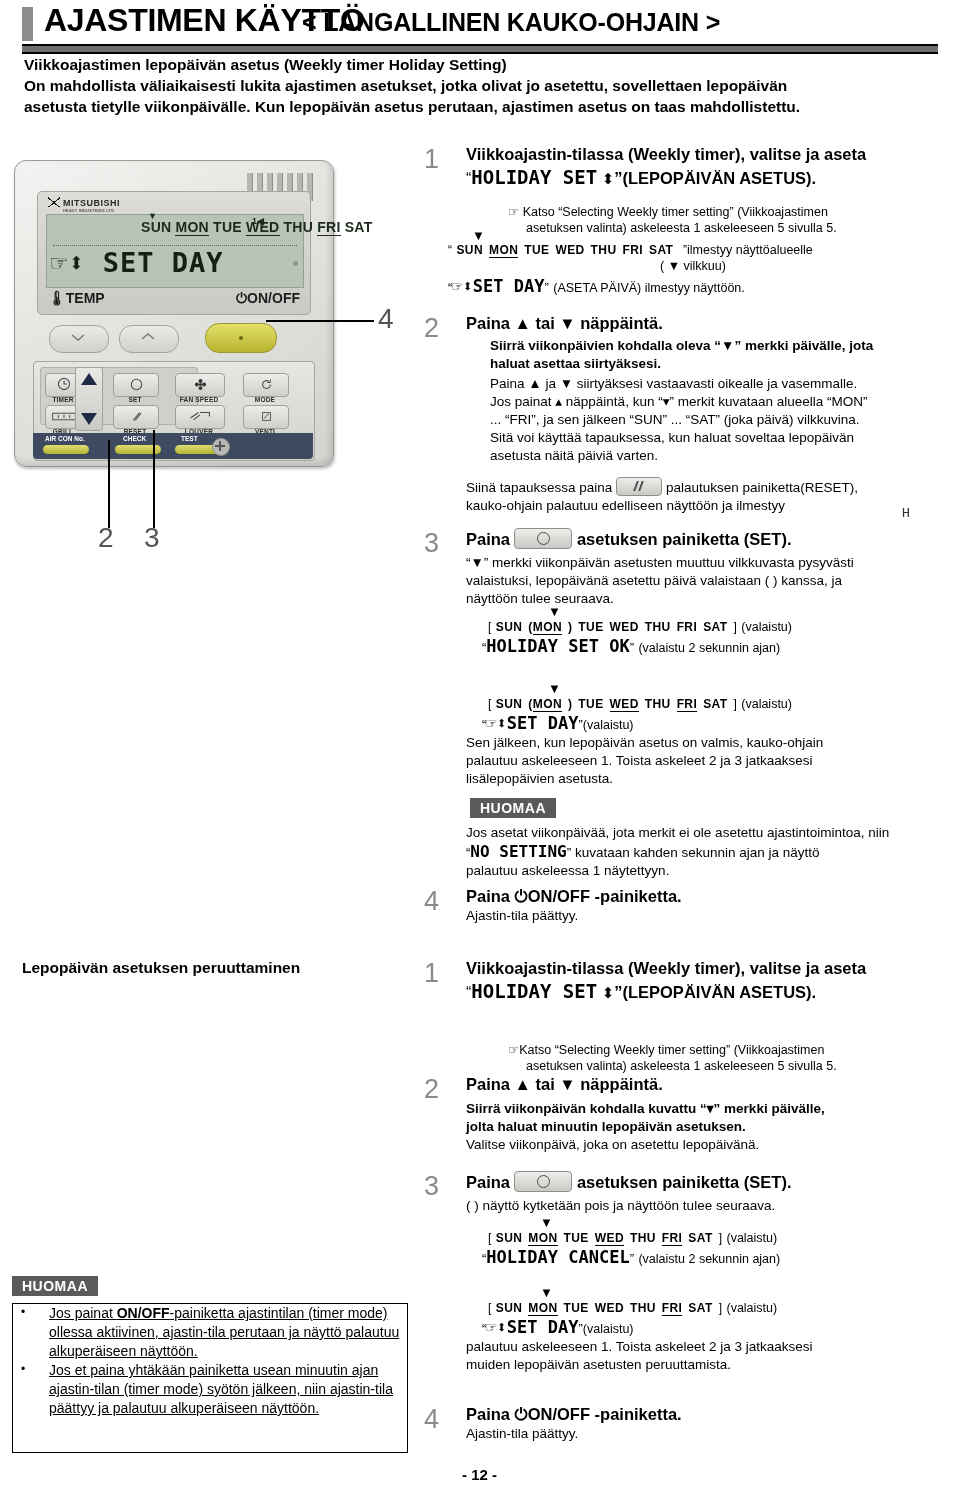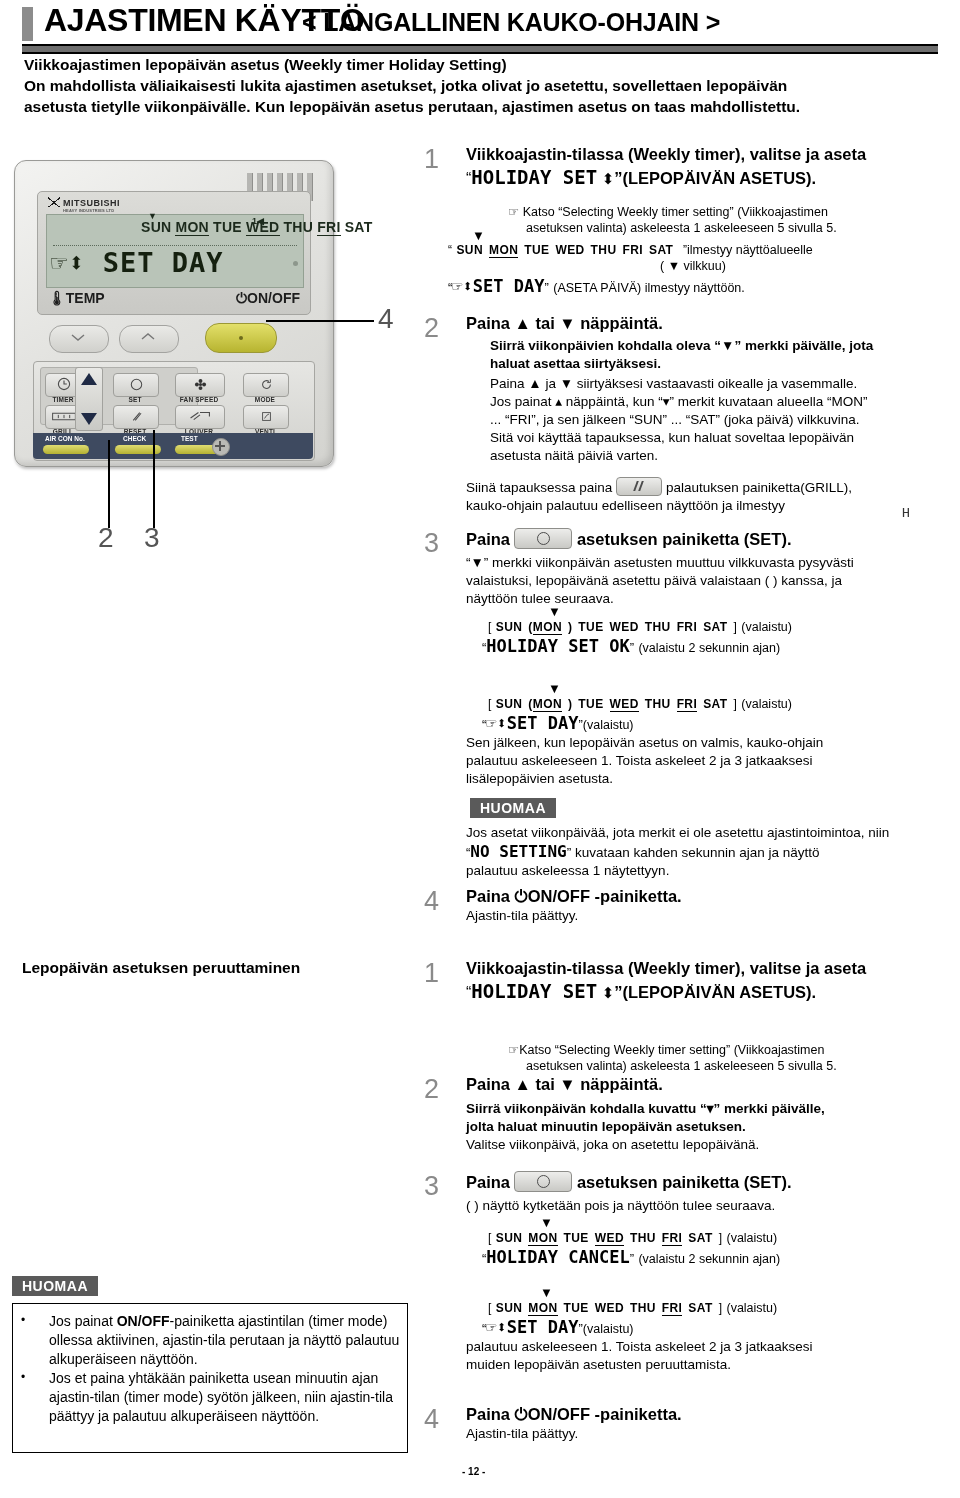--- a/index.html
+++ b/index.html
@@ -115,21 +115,21 @@
 
   
   .huomaa-tag{display:inline-block;background:#5a5a5a;color:#fff;font-size:14px;font-weight:bold;padding:2px 10px;letter-spacing:.5px;}
   .huomaa-box{border:1.5px solid #000;}
   .bullets{margin:0;padding:0;list-style:none;}
   .bullets li{position:relative;padding-left:36px;font-size:14px;line-height:19px;}
   .bullets li:before{content:"\2022";position:absolute;left:8px;top:-1px;font-size:12px;}
 
   .section-title{position:absolute;font-size:15.5px;font-weight:bold;}
   .stray-h{position:absolute;font-size:13px;font-family:"DejaVu Sans Mono",monospace;color:#333;}
-  .pagenum{position:absolute;font-size:10px;font-weight:bold;}
+  .pagenum{position:absolute;font-size:15px;font-weight:bold;}
 </style>
 </head>
 <body>
 
 <div class="page">
 
   <div class="hdr">
     <div class="hdr-mark"></div>
     <div class="hdr-title">AJASTIMEN KÄYTTÖ</div>
     <div class="hdr-sub">&lt; LANGALLINEN KAUKO-OHJAIN &gt;</div>
@@ -325,21 +325,21 @@
     <div class="body-t">Jos painat ▴ näppäintä, kun “▾” merkit kuvataan alueella “MON”</div>
     <div class="body-t">... “FRI”, ja sen jälkeen “SUN” ... “SAT” (joka päivä) vilkkuvina.</div>
     <div class="body-t">Sitä voi käyttää tapauksessa, kun haluat soveltaa lepopäivän</div>
     <div class="body-t">asetusta näitä päiviä varten.</div>
   </div>
 
   <div style="position:absolute;left:466px;top:477px;width:460px;">
     <div class="body-t" style="white-space:nowrap;">
       <span>Siinä tapauksessa paina</span>
       <span class="resetbtn"><span class="s1"></span><span class="s2"></span></span>
-      <span>palautuksen painiketta(GRILL),</span>
+      <span>palautuksen painiketta(RESET),</span>
     </div>
     <div class="body-t">kauko-ohjain palautuu edelliseen näyttöön ja ilmestyy</div>
   </div>
 
   <div class="stray-h" style="left:902px;top:505px;">H</div>
 
   <div class="step" style="left:424px;top:528px;width:536px;">
     <span class="stepnum" style="left:0;top:2px;">3</span>
     <div style="margin-left:42px;white-space:nowrap;">
       <span class="stephead">Paina</span>
@@ -469,21 +469,21 @@
     <div style="margin-left:42px;">
       <div class="stephead">Paina ⏻ON/OFF -painiketta.</div>
       <div class="body-t">Ajastin-tila päättyy.</div>
     </div>
   </div>
 
   <div style="position:absolute;left:12px;top:1276px;">
     <span class="huomaa-tag">HUOMAA</span>
   </div>
   <div class="huomaa-box" style="position:absolute;left:12px;top:1303px;width:394px;height:148px;">
-    <ul class="bullets" style="margin-top:8px;">
+    <ul class="bullets" style="text-decoration:underline;">
       <li>
         Jos painat <b>ON/OFF</b>-painiketta ajastintilan (timer mode) ollessa aktiivinen, ajastin-tila perutaan ja näyttö palautuu alkuperäiseen näyttöön.
       </li>
       <li>Jos et paina yhtäkään painiketta usean minuutin ajan ajastin-tilan (timer mode) syötön jälkeen, niin ajastin-tila päättyy ja palautuu alkuperäiseen näyttöön.</li>
     </ul>
   </div>
 
   <div class="pagenum" style="left:462px;top:1466px;">- 12 -</div>
 
 </div>

